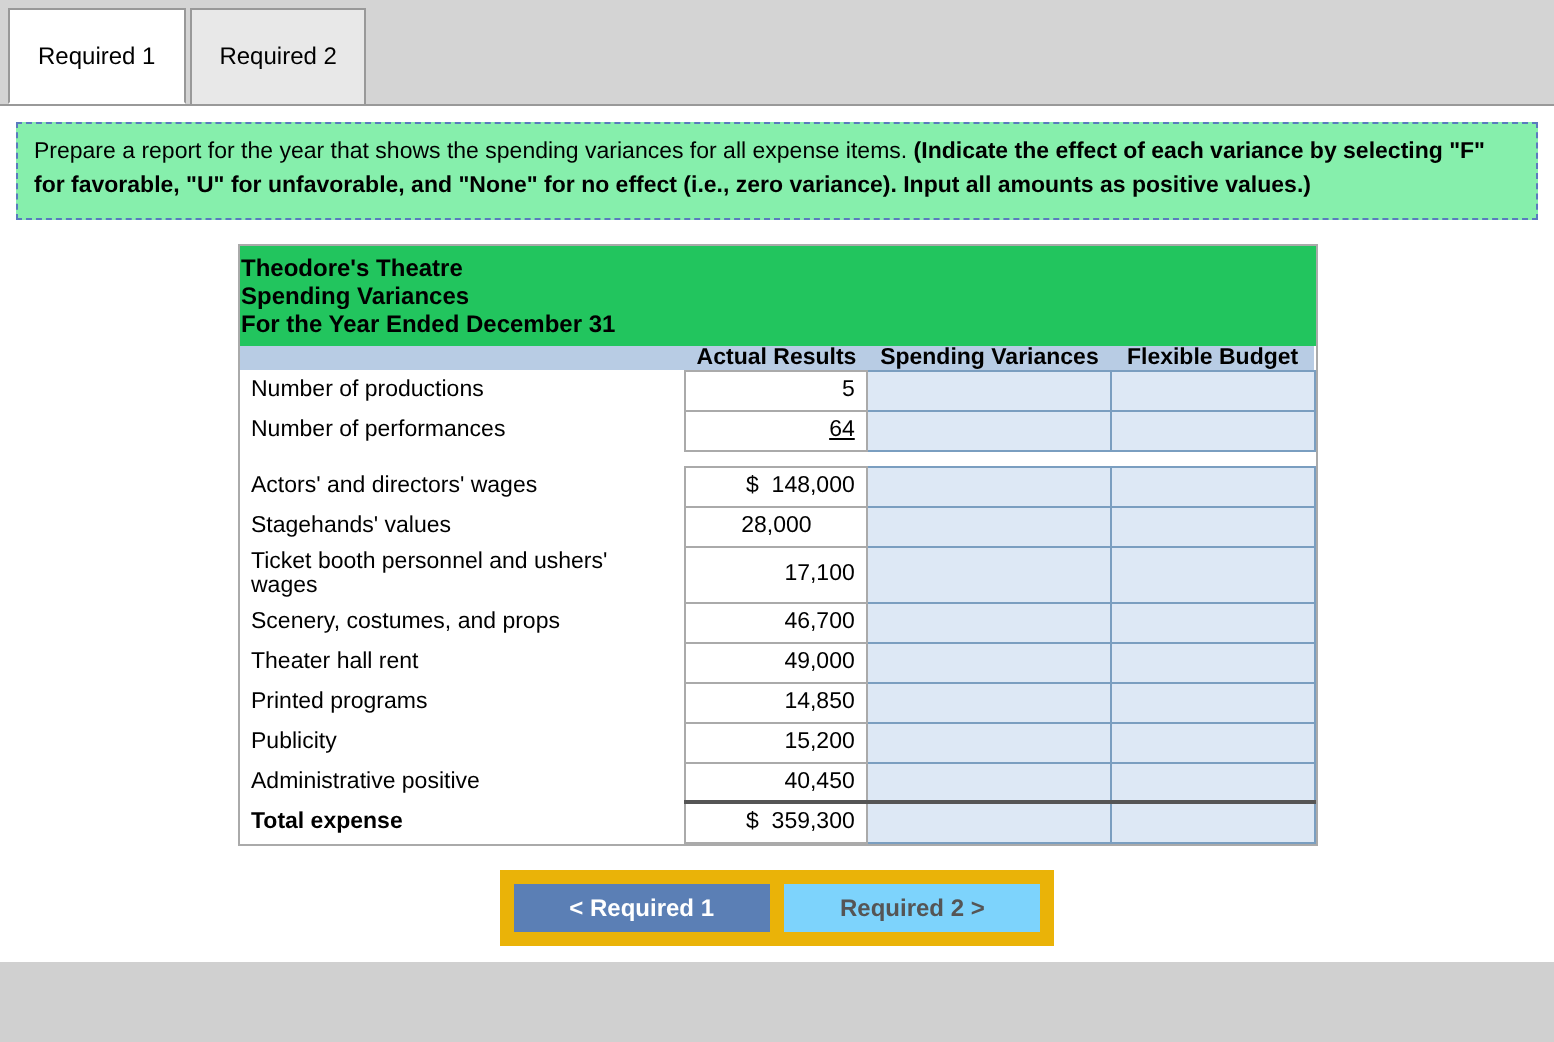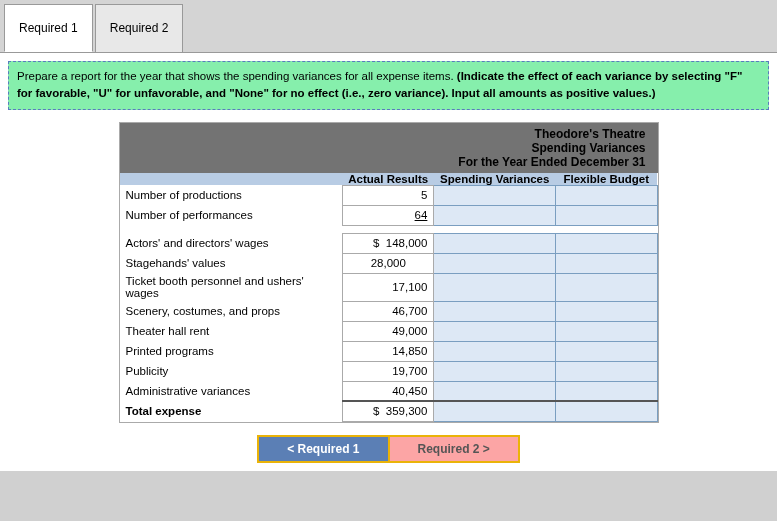--- a/index.html
+++ b/index.html
@@ -56,23 +56,23 @@
       font-weight: bold;
     }
 
     .report-container {
       width: 540px;
       margin: 0 auto;
       border: 1px solid #aaa;
     }
 
     .report-header {
-      background: #737373;
-      text-align: right;
-      padding: 4px 12px;
+      background: #22c55e;
+      text-align: left;
+      padding: 4px 1px;
     }
 
     .report-header .title-row {
       font-weight: bold;
       font-size: 12px;
     }
 
     .report-table {
       width: 100%;
       border-collapse: collapse;
@@ -116,30 +116,30 @@
 
     .bottom-nav {
       display: flex;
       justify-content: center;
       gap: 0;
       margin-top: 12px;
     }
 
     .nav-btn {
       padding: 5px 28px;
-      border: 2px solid #eab308;
+      border: 7px solid #eab308;
       cursor: pointer;
       font-size: 12px;
       background: #5b7fb5;
       color: #fff;
       font-weight: bold;
     }
 
     .nav-btn.inactive {
-      background: #fca5a5;
+      background: #7dd3fc;
       color: #555;
     }
 
     .nav-btn:first-child {
       border-right: none;
     }
 
     .data-row td {
       height: 20px;
     }
@@ -245,27 +245,27 @@
 
         <tr class="data-row">
           <td class="label-cell">Printed programs</td>
           <td class="value-cell" style="text-align:right;">14,850</td>
           <td class="input-cell"></td>
           <td class="input-cell"></td>
         </tr>
 
         <tr class="data-row">
           <td class="label-cell">Publicity</td>
-          <td class="value-cell" style="text-align:right;">19,700</td>
-          <td class="input-cell"></td>
-          <td class="input-cell"></td>
-        </tr>
-
-        <tr class="data-row">
-          <td class="label-cell">Administrative variances</td>
+          <td class="value-cell" style="text-align:right;">15,200</td>
+          <td class="input-cell"></td>
+          <td class="input-cell"></td>
+        </tr>
+
+        <tr class="data-row">
+          <td class="label-cell">Administrative positive</td>
           <td class="value-cell" style="text-align:right;">40,450</td>
           <td class="input-cell"></td>
           <td class="input-cell"></td>
         </tr>
 
         <tr class="data-row total-row">
           <td class="label-cell" style="font-weight:bold;">Total expense</td>
           <td class="value-cell" style="text-align:right; border-top:2px solid #555;">$ &nbsp;359,300</td>
           <td class="input-cell" style="border-top:2px solid #555;"></td>
           <td class="input-cell" style="border-top:2px solid #555;"></td>

